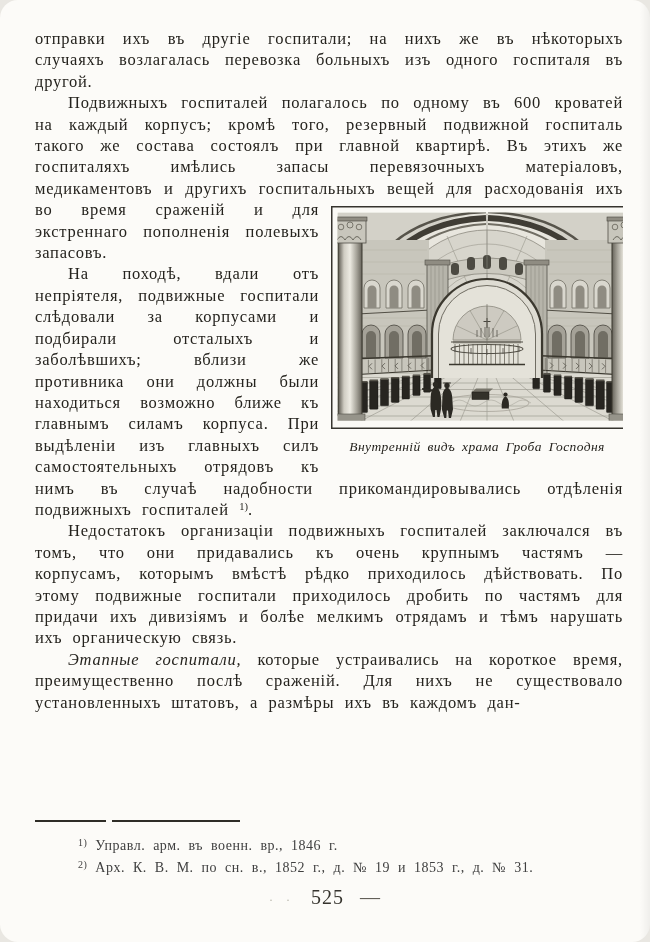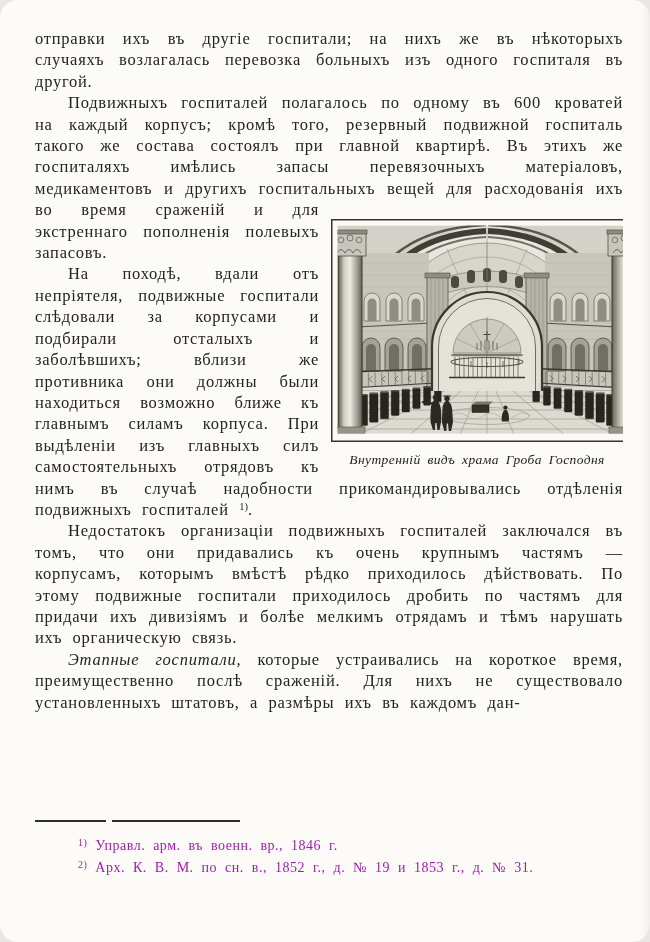--- a/index.html
+++ b/index.html
@@ -6,31 +6,31 @@
   body{width:650px;height:942px;background:#e9e7e2;font-family:"Liberation Serif","DejaVu Serif",serif;}
   .page{position:relative;width:650px;height:942px;background:#fcfbf8;overflow:hidden;color:#25231e;border-radius:18px;}
   .page::after{content:"";position:absolute;top:0;right:0;width:10px;height:100%;
     background:linear-gradient(to right,rgba(0,0,0,0),rgba(0,0,0,0.05));pointer-events:none;}
   .content{position:absolute;left:35px;right:27px;top:28px;height:788px;overflow:hidden;
     font-size:16.5px;line-height:21.4px;text-align:justify;letter-spacing:0.75px;word-spacing:5.5px;}
   .content p{margin:0;padding:0;}
   .ind{text-indent:33px;}
   .lead-italic{font-style:italic;}
   sup.ref{font-size:10.5px;line-height:0;vertical-align:5px;letter-spacing:0;word-spacing:1px;}
-  .fig{float:right;width:292px;margin:20px 0 4px 12px;text-indent:0;text-align:center;}
+  .fig{float:right;width:292px;margin:7px 0 4px 12px;text-indent:0;text-align:center;}
   .fig svg{display:block;}
   .figcap{display:block;text-align:center;font-style:italic;font-size:13.5px;line-height:17.5px;
     letter-spacing:0.4px;word-spacing:3px;}
   .figcap.first{margin-top:9px;}
   .fnwrap{position:absolute;left:35px;top:820px;width:566px;}
   .fnrule{display:flex;gap:6px;align-items:flex-start;margin:0 0 13px 0;}
   .fnrule i{display:block;background:#2f2d27;}
   .fnrule .seg1{width:71px;height:1.8px;}
   .fnrule .seg2{width:128px;height:1.4px;margin-top:0.3px;}
-  .fnitem{margin-left:43px;font-size:14px;line-height:22.5px;letter-spacing:0.5px;word-spacing:4px;color:#a21caf;}
+  .fnitem{margin-left:43px;font-size:14px;line-height:22.5px;letter-spacing:0.5px;word-spacing:4px;color:#404040;}
   .fnref{font-size:10px;line-height:0;vertical-align:4px;}
   .footer{position:absolute;top:886px;left:0;right:0;text-align:center;font-size:20px;
     letter-spacing:1px;color:#35332d;}
   .footer .dots{color:#b6b4ab;font-size:12px;letter-spacing:5px;margin-right:16px;}
   .footer .dash{color:#5a574e;margin-left:16px;}
 </style>
 </head>
 <body>
 
 <div class="page">
@@ -188,13 +188,14 @@
 
   <div class="fnwrap">
     <div class="fnrule">
         <i class="seg1"></i>
         <i class="seg2"></i>
       </div>
     <div class="fnitem"><sup class="fnref">1)</sup> <span>Управл. арм. въ военн. вр., 1846 г.</span></div>
     <div class="fnitem"><sup class="fnref">2)</sup> <span>Арх. К. В. М. по сн. в., 1852 г., д. № 19 и 1853 г., д. № 31.</span></div>
   </div>
 
+  <div class="footer"><span class="dots">· ·</span><span>525</span><span class="dash">—</span></div>
 </div>
 
 </body></html>

